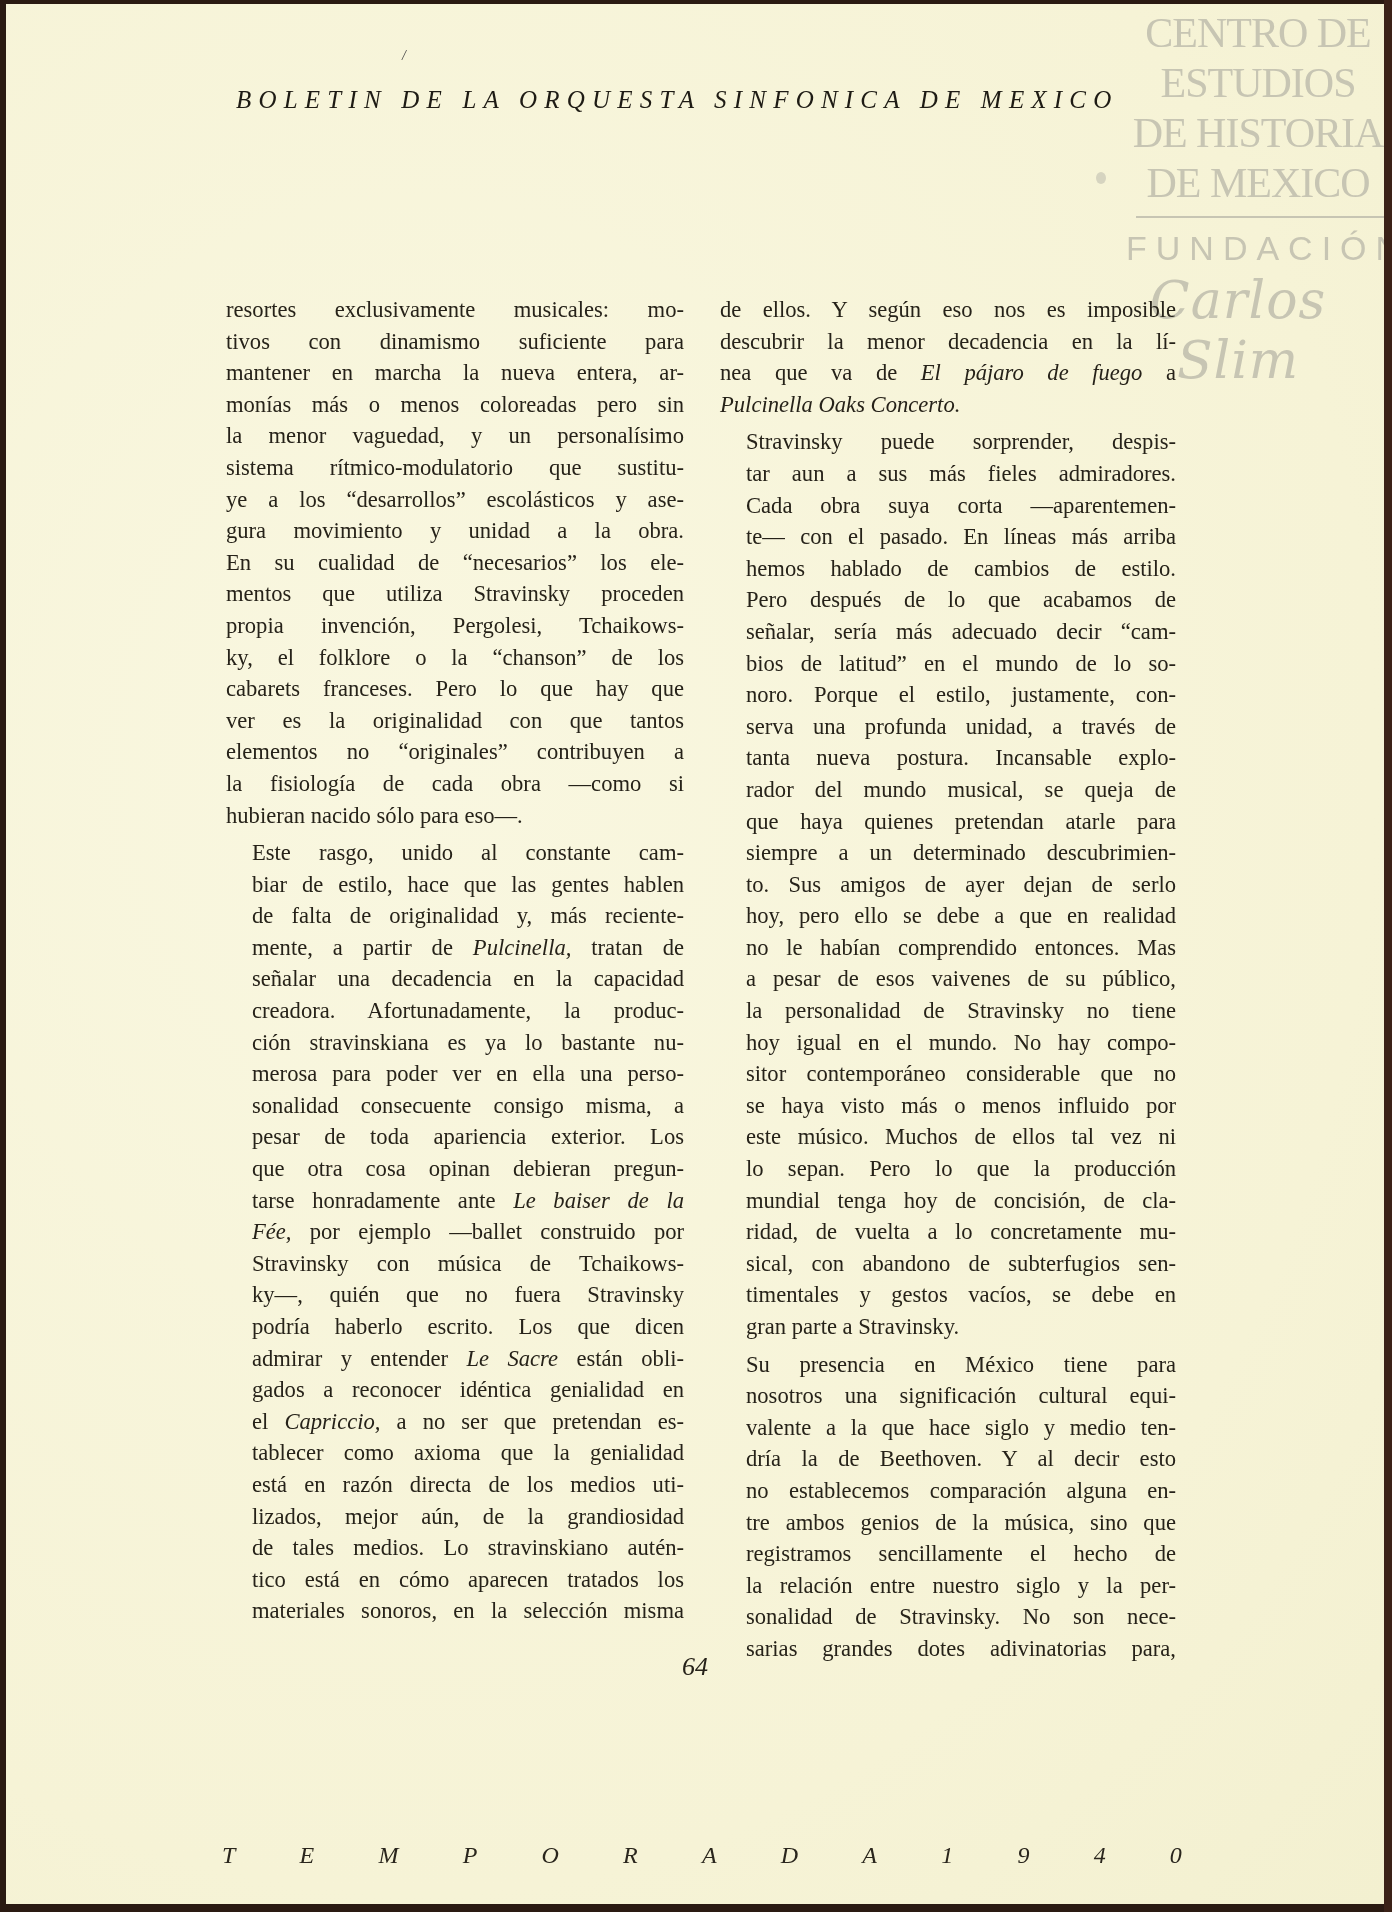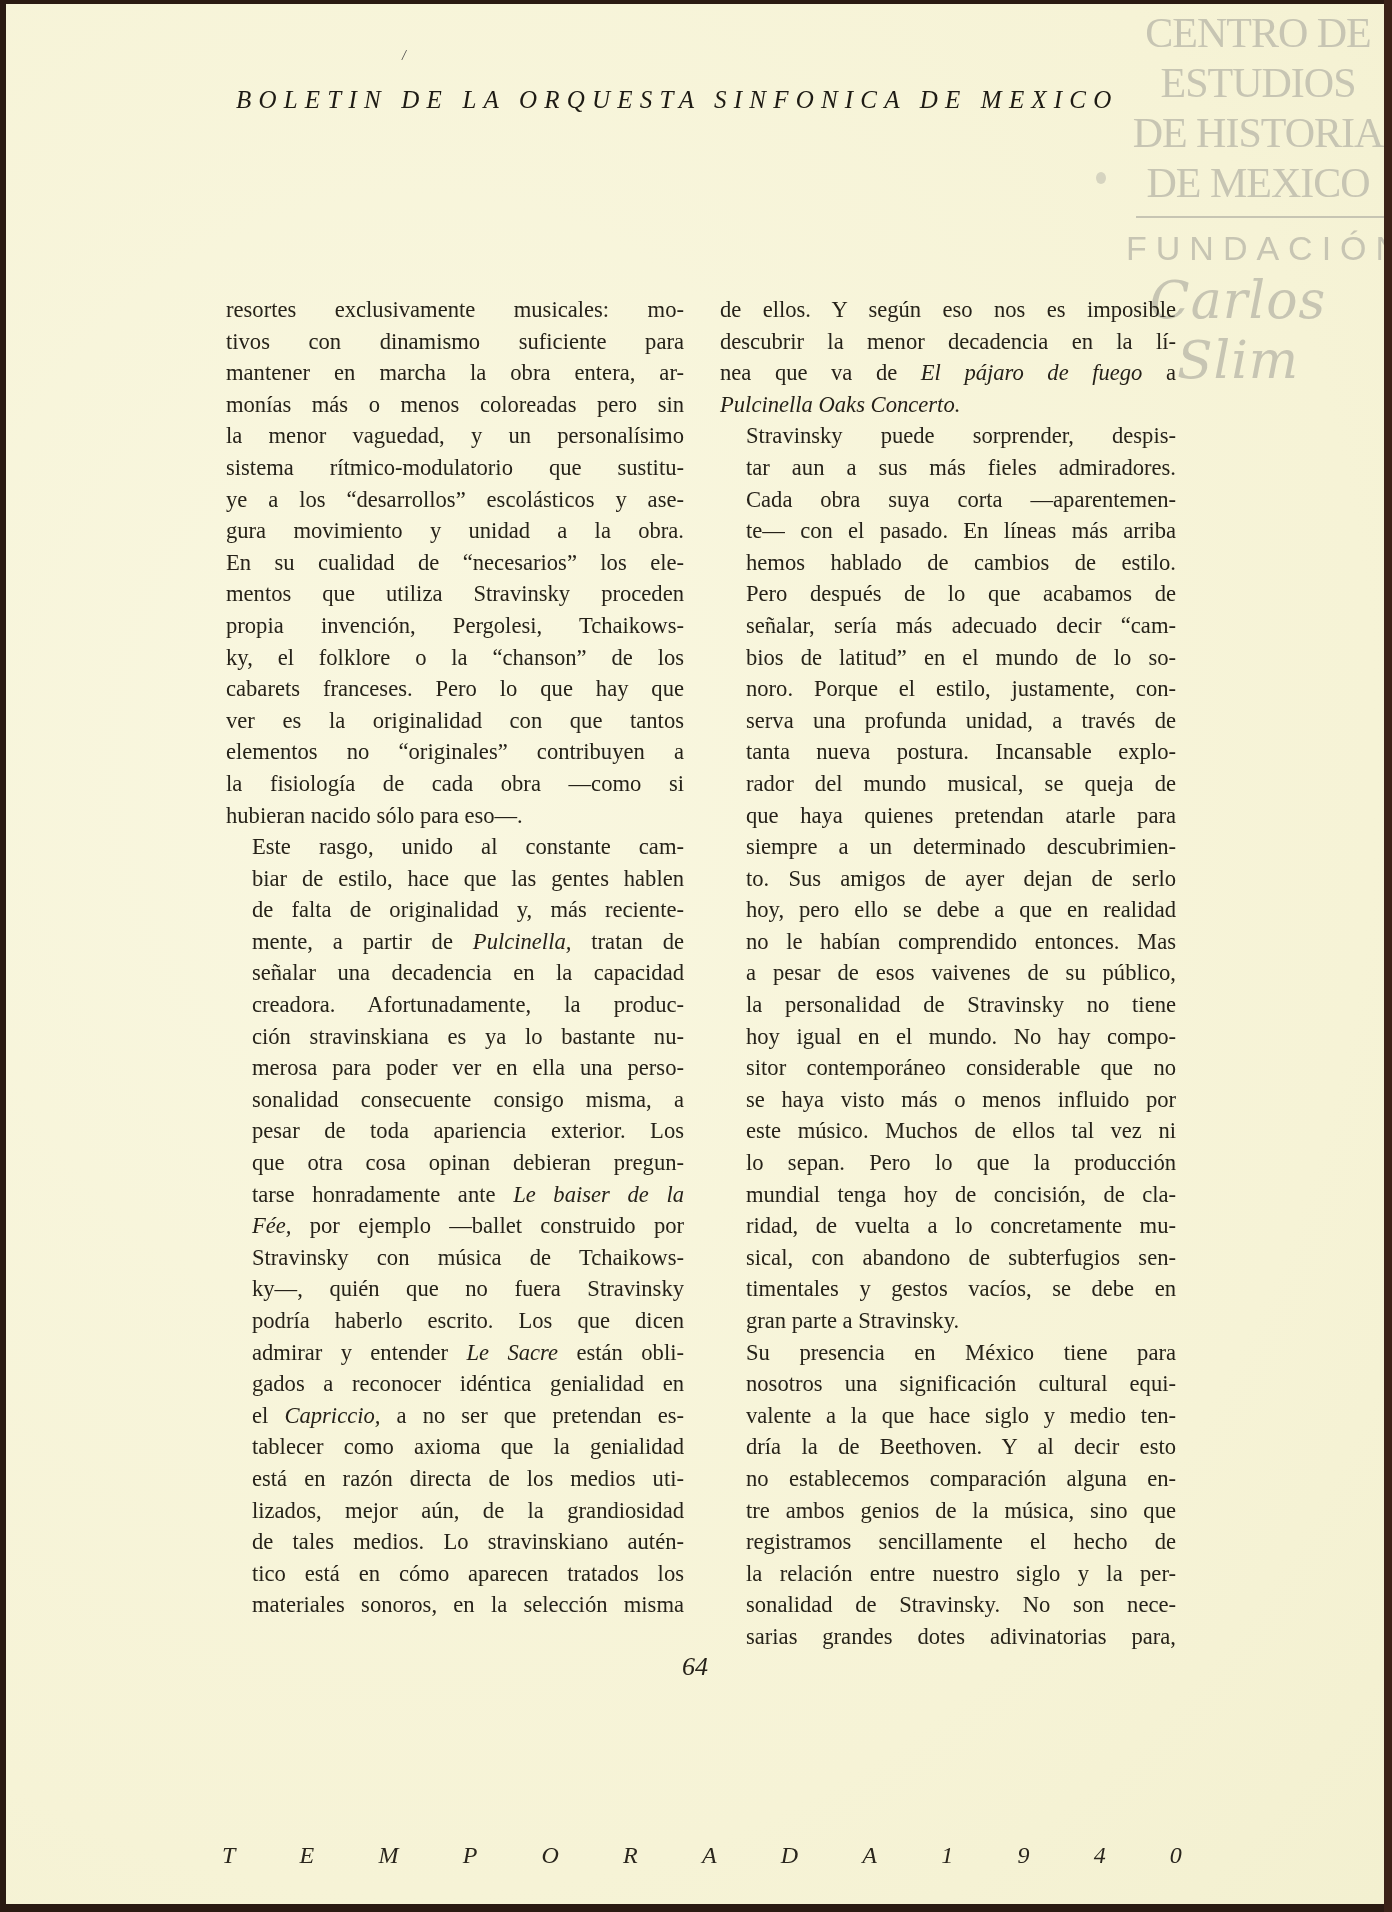--- a/index.html
+++ b/index.html
@@ -26,21 +26,21 @@
   .tick-mark {
     position: absolute; left: 396px; top: 44px; font-size: 14px; color: #444; font-style: italic;
   }
   .col {
     position: absolute; top: 290px; font-size: 22.6px; line-height: 31.6px; color: #262219;
     text-align: justify; hyphens: none;
   }
   .col-left { left: 220px; width: 458px; }
   .col-right { left: 714px; width: 456px; }
   .col p { margin: 0; }
-  .col p + p { margin-top: 0; font-family: Liberation Serif, serif; }
+  .col p + p { margin-top: 6px; font-family: Liberation Serif, serif; }
   .col p.indent { text-indent: 26px; }
   .col .line { display: block; text-align: justify; text-align-last: justify; white-space: nowrap; }
   .col .line.last { text-align-last: left; }
   .col i { font-style: italic; }
   .page-number {
     position: absolute; left: 676px; top: 1648px; font-size: 26px; font-style: italic; color: #262219;
   }
   .footer {
     position: absolute; left: 216px; top: 1838px; width: 960px;
     display: flex; justify-content: space-between;
@@ -74,21 +74,21 @@
     <div class="wm-line">DE MEXICO</div>
     <div class="wm-rule"></div>
     <div class="wm-fund">FUNDACIÓN</div>
     <div class="wm-script">Carlos Slim</div>
   </div>
 
   <div class="col col-left">
     <p>
       <span class="line">resortes exclusivamente musicales: mo-</span>
       <span class="line">tivos con dinamismo suficiente para</span>
-      <span class="line">mantener en marcha la obra entera, ar-</span>
+      <span class="line">mantener en marcha la nueva entera, ar-</span>
       <span class="line">monías más o menos coloreadas pero sin</span>
       <span class="line">la menor vaguedad, y un personalísimo</span>
       <span class="line">sistema rítmico-modulatorio que sustitu-</span>
       <span class="line">ye a los “desarrollos” escolásticos y ase-</span>
       <span class="line">gura movimiento y unidad a la obra.</span>
       <span class="line">En su cualidad de “necesarios” los ele-</span>
       <span class="line">mentos que utiliza Stravinsky proceden</span>
       <span class="line">propia invención, Pergolesi, Tchaikows-</span>
       <span class="line">ky, el folklore o la “chanson” de los</span>
       <span class="line">cabarets franceses. Pero lo que hay que</span>

